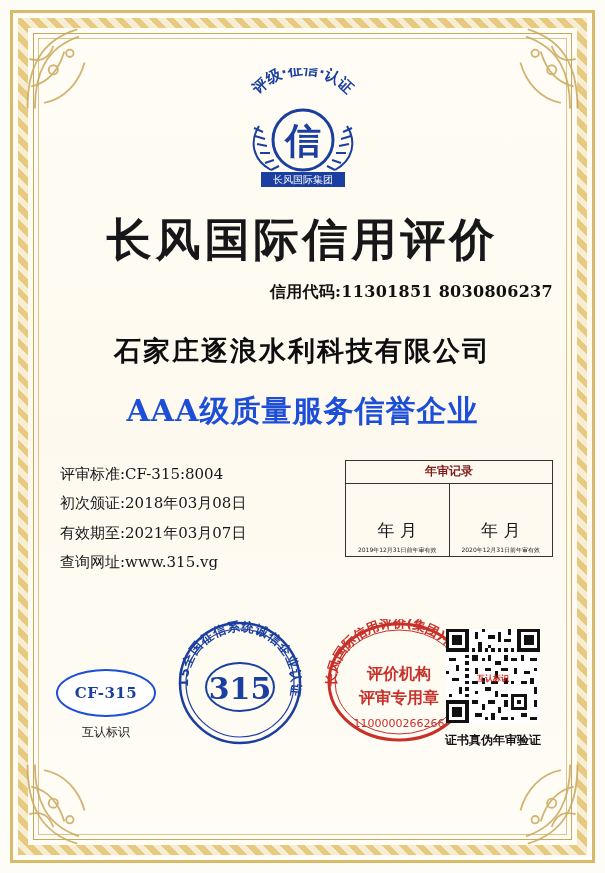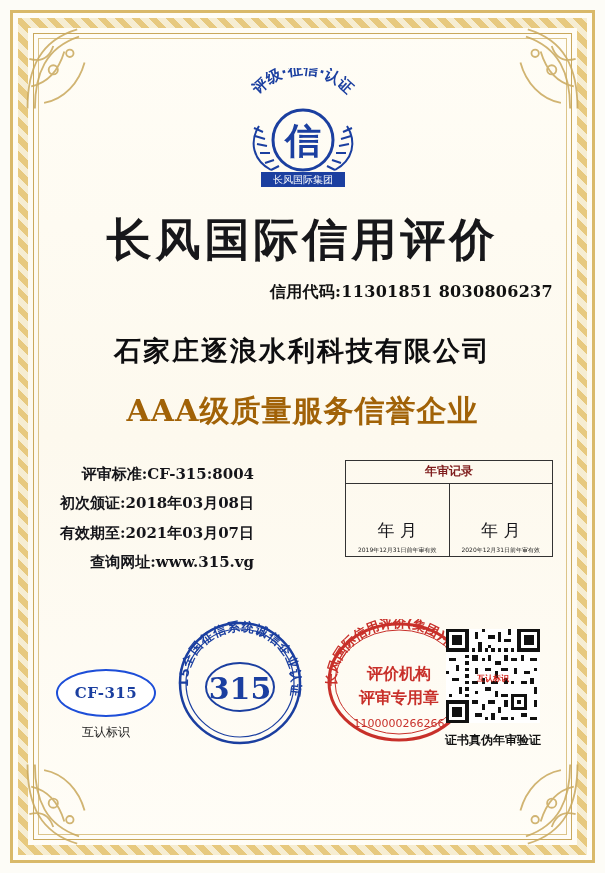--- a/index.html
+++ b/index.html
@@ -110,38 +110,37 @@
     color: #0e0e10;
   }
 
   .award {
     margin-top: 22px;
     text-align: center;
     font-family: "DejaVu Serif", serif;
     font-weight: bold;
     font-size: 30px;
     letter-spacing: 1px;
-    color: #a16207;
+    color: #1d4ed8;
   }
 
   
   .mid-row {
     margin-top: 28px;
     display: flex;
     justify-content: space-between;
     align-items: flex-start;
   }
   .info-list {
     padding-left: 14px;
     font-family: "DejaVu Serif", serif;
     font-size: 15px;
     color: #15151a;
     line-height: 1.95;
-    font-weight: bold;
-    text-align: right;
+    font-weight: normal;
   }
   .info-list div { white-space: nowrap; }
 
   .annual-box {
     width: 208px;
     margin-right: 6px;
   }
   .annual-title {
     text-align: center;
     font-family: "DejaVu Sans", sans-serif;

